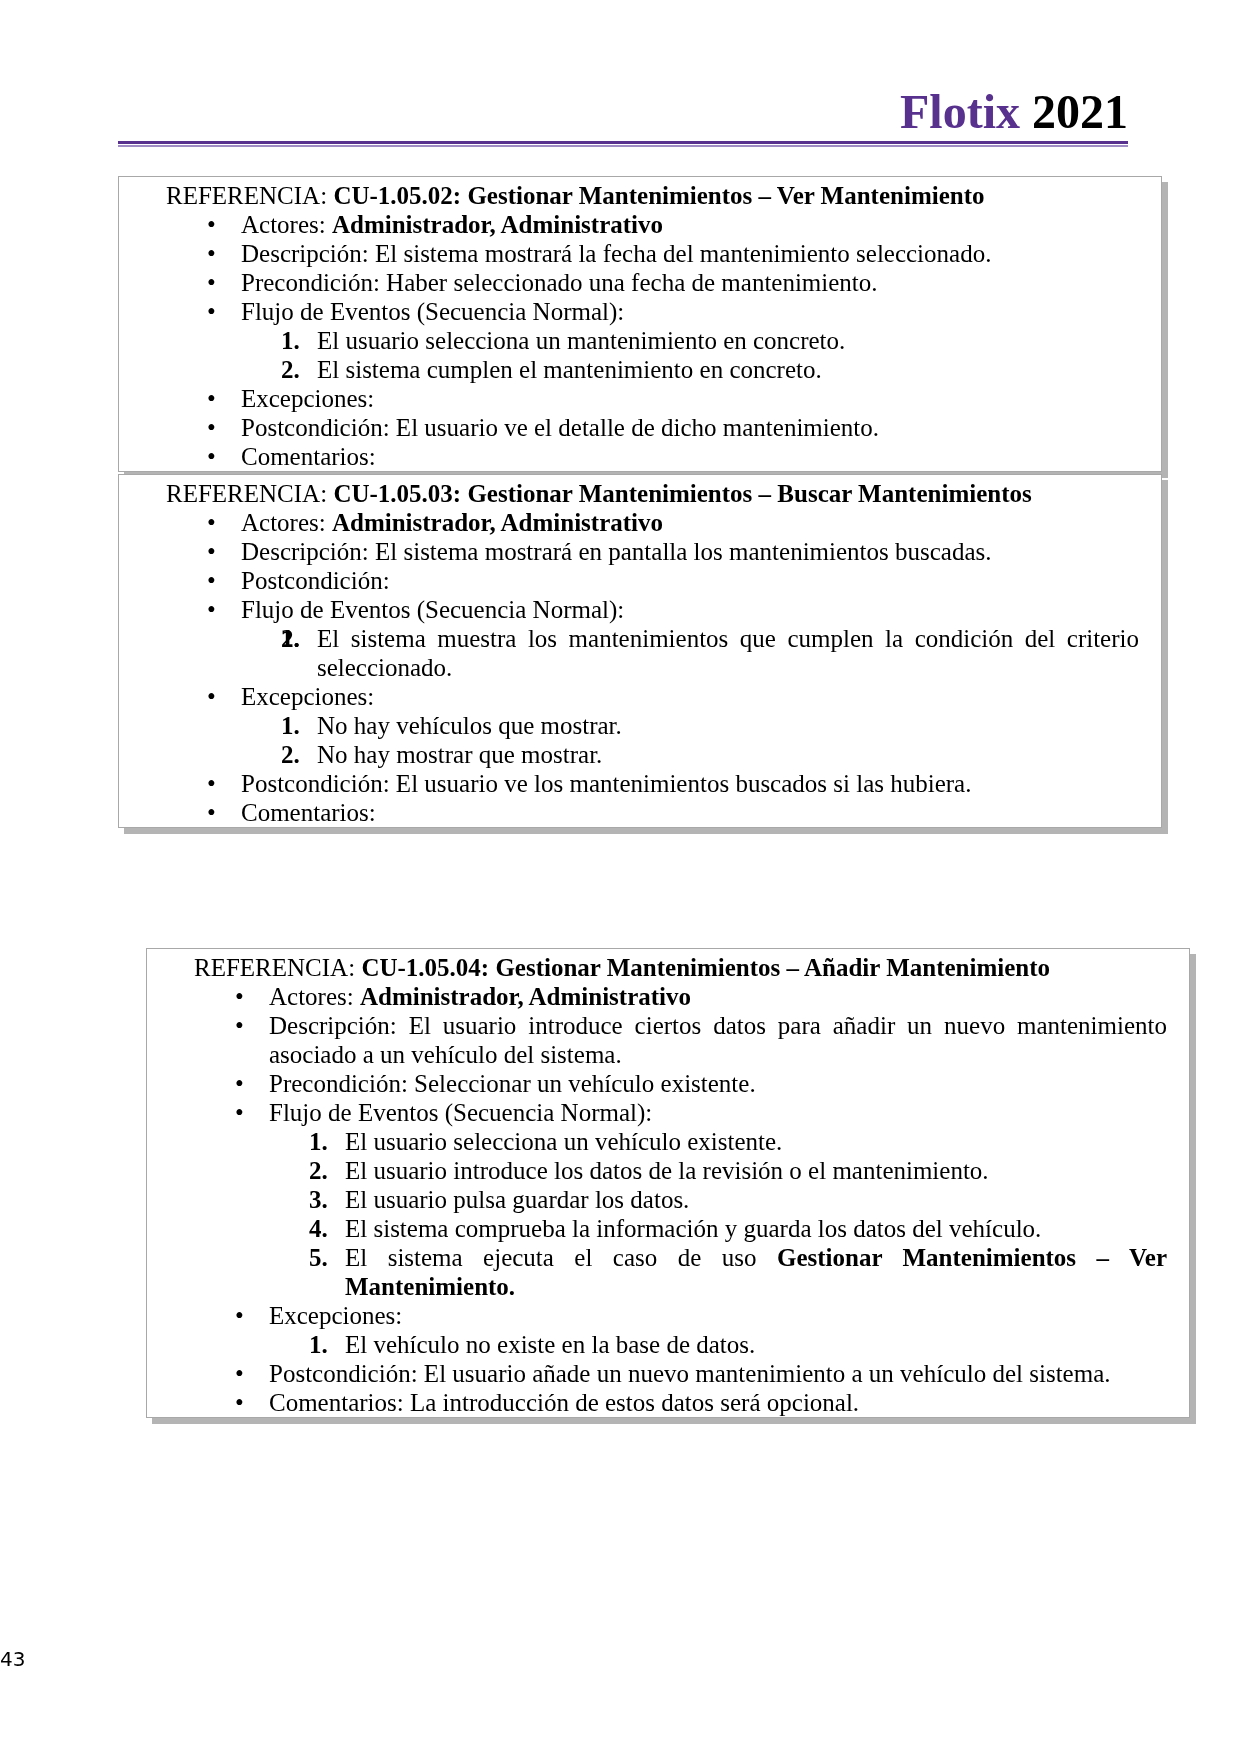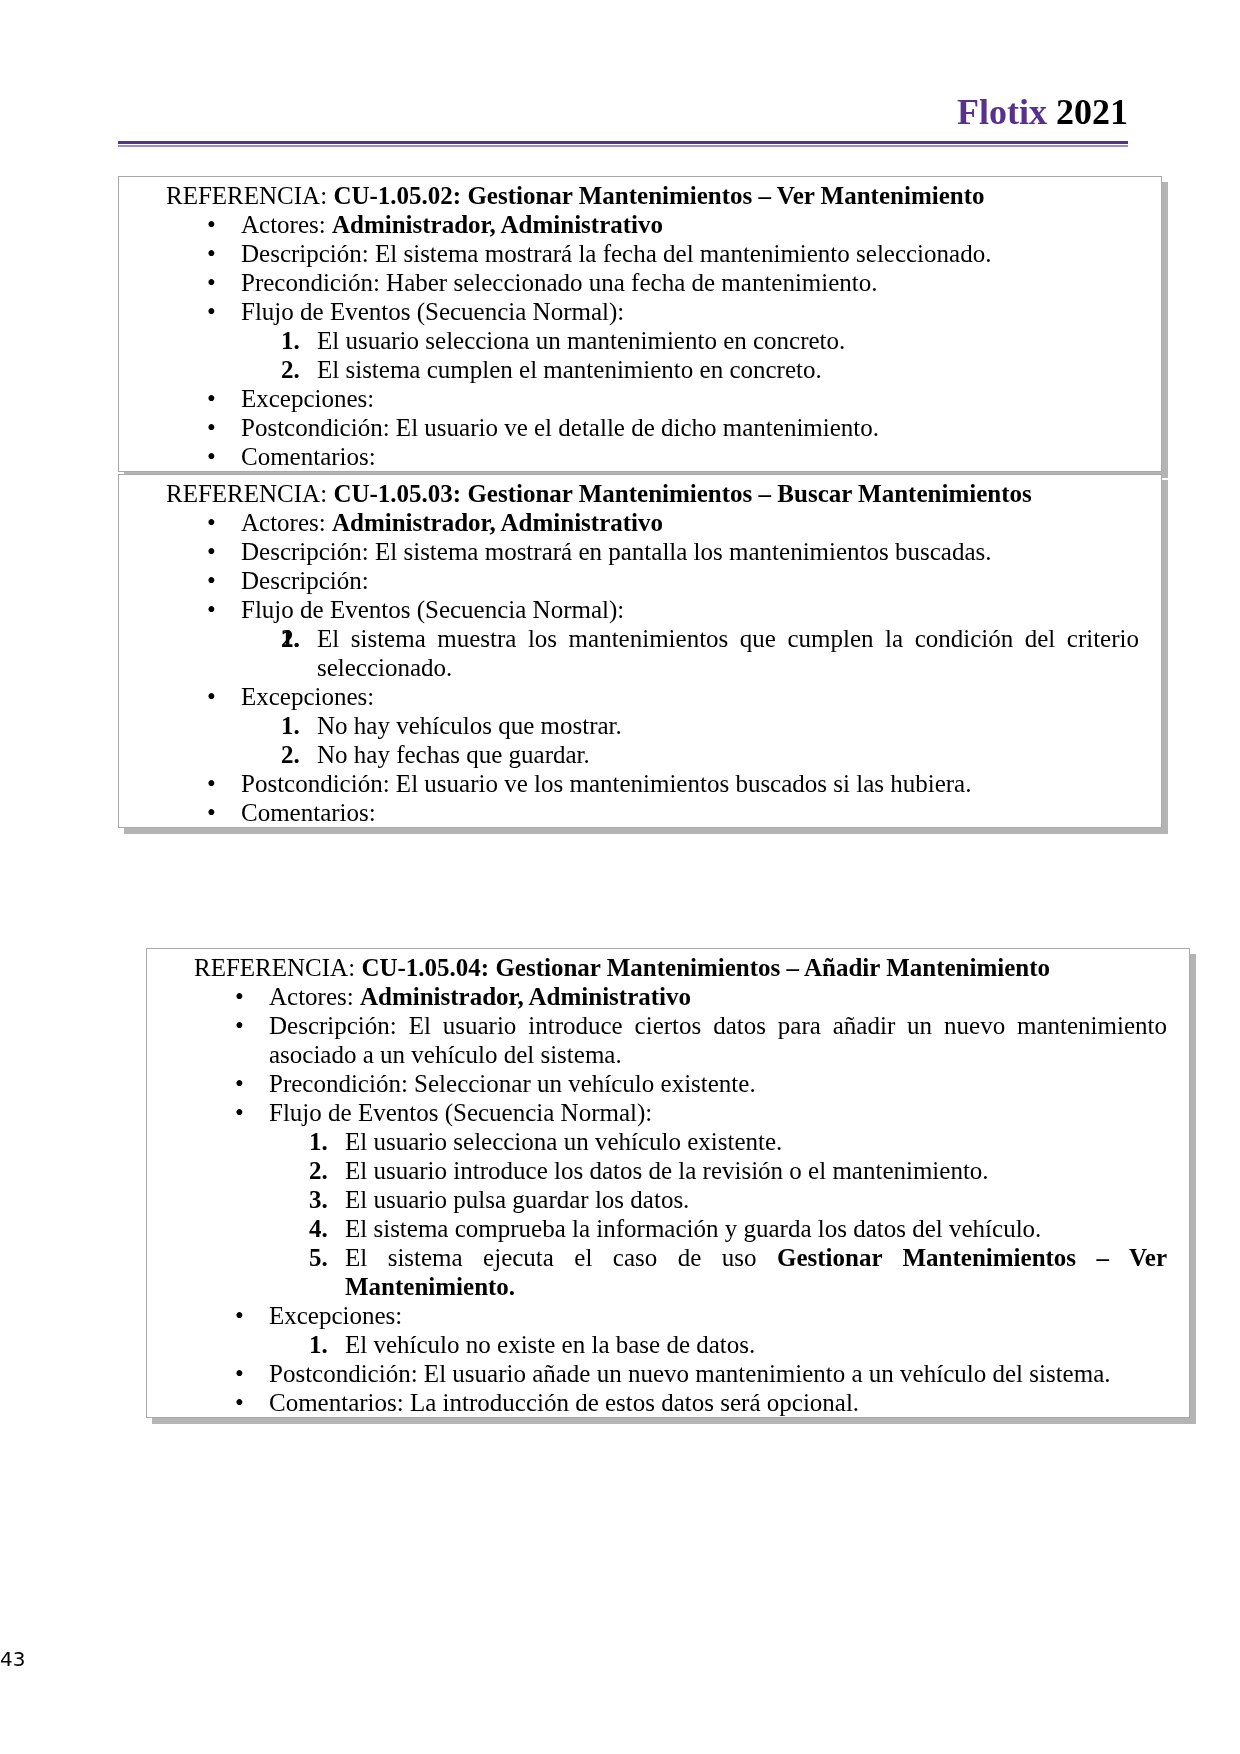--- a/index.html
+++ b/index.html
@@ -1,18 +1,18 @@
 <!DOCTYPE html>
 <html><head>
 <meta charset="utf-8">
 <style>
   html, body { margin:0; padding:0; background:#fff; }
   body { width:1240px; height:1754px; position:relative; overflow:hidden;
          font-family:"Liberation Serif", "DejaVu Serif", serif; color:#000; }
-  .header { position:absolute; right:112px; top:88px; font-size:36px; font-weight:bold; line-height:48px; }
+  .header { position:absolute; right:112px; top:88px; font-size:48px; font-weight:bold; line-height:48px; }
   .header .brand { color:#58318f; }
   .rule { position:absolute; left:118px; width:1010px; top:141px; height:3px; background:#58318f; }
   .rule2 { position:absolute; left:118px; width:1010px; top:145px; height:2px; background:#a08cc4; }
   .box { position:absolute; left:118px; width:998px; border:1px solid #a8a8a8; background:#fff;
          box-shadow:6px 6px 0 #b4b4b4; font-size:25px; line-height:29px;padding-left:44px; }
   .ref { padding-left:3px; padding-top:4px; white-space:nowrap; }
   ul.main { list-style:none; margin:0; padding:0; }
   ul.main > li { position:relative; padding-left:78px; padding-right:22px; text-align:justify; }
   ul.main > li .bullet { position:absolute; left:44px; top:0; }
   ol.sub { list-style:none; margin:0; padding:0; }
@@ -54,31 +54,31 @@
 </div>
 
 <div class="box" style="top:474px;">
   <div class="ref">
     <span>REFERENCIA:</span>
     <b>CU-1.05.03: Gestionar Mantenimientos – Buscar Mantenimientos</b>
   </div>
   <ul class="main">
     <li><span class="bullet">•</span><span>Actores:</span> <b>Administrador, Administrativo</b></li>
     <li><span class="bullet">•</span><span>Descripción: El sistema mostrará en pantalla los mantenimientos buscadas.</span></li>
-    <li><span class="bullet">•</span><span>Descripción:</span></li>
+    <li><span class="bullet">•</span><span>Postcondición:</span></li>
     <li><span class="bullet">•</span><span>Flujo de Eventos (Secuencia Normal):</span>
       <ol class="sub">
         <li><span class="num">1.</span></li>
         <li><span class="num">2.</span><span>El sistema muestra los mantenimientos que cumplen la condición del criterio seleccionado.</span></li>
       </ol>
     </li>
     <li><span class="bullet">•</span><span>Excepciones:</span>
       <ol class="sub">
         <li><span class="num">1.</span><span>No hay vehículos que mostrar.</span></li>
-        <li><span class="num">2.</span><span>No hay fechas que guardar.</span></li>
+        <li><span class="num">2.</span><span>No hay mostrar que mostrar.</span></li>
       </ol>
     </li>
     <li><span class="bullet">•</span><span>Postcondición: El usuario ve los mantenimientos buscados si las hubiera.</span></li>
     <li><span class="bullet">•</span><span>Comentarios:</span></li>
   </ul>
 </div>
 
 <div class="box" style="top:948px;margin-left:28px;">
   <div class="ref">
     <span>REFERENCIA:</span>

